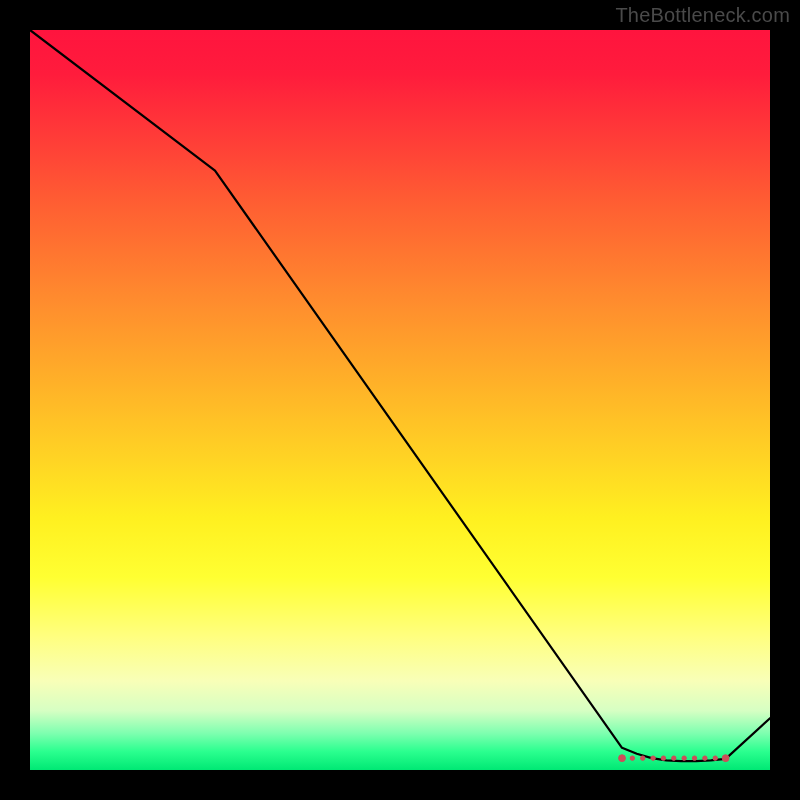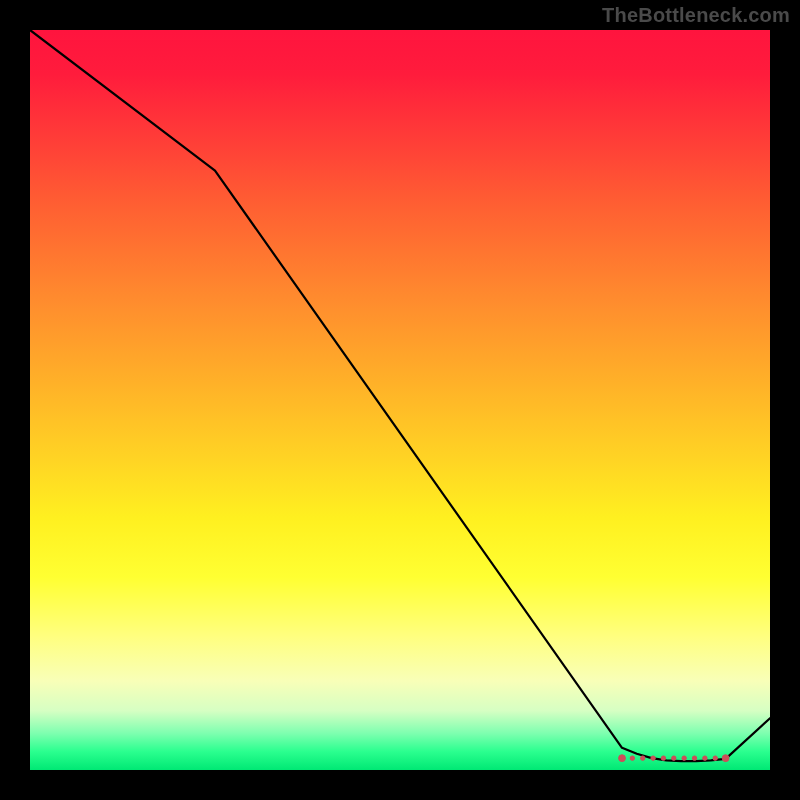--- a/index.html
+++ b/index.html
@@ -14,21 +14,21 @@
     position: relative;
     width: 800px;
     height: 800px;
     background: #000;
   }
   .watermark {
     position: absolute;
     top: 4px;
     right: 10px;
     color: #4a4a4a;
-    font-weight: 700;
+    font-weight: 400;
     font-size: 20px;
     letter-spacing: 0.2px;
     z-index: 20;
   }
   .plot-area {
     position: absolute;
     left: 30px;
     top: 30px;
     width: 740px;
     height: 740px;

